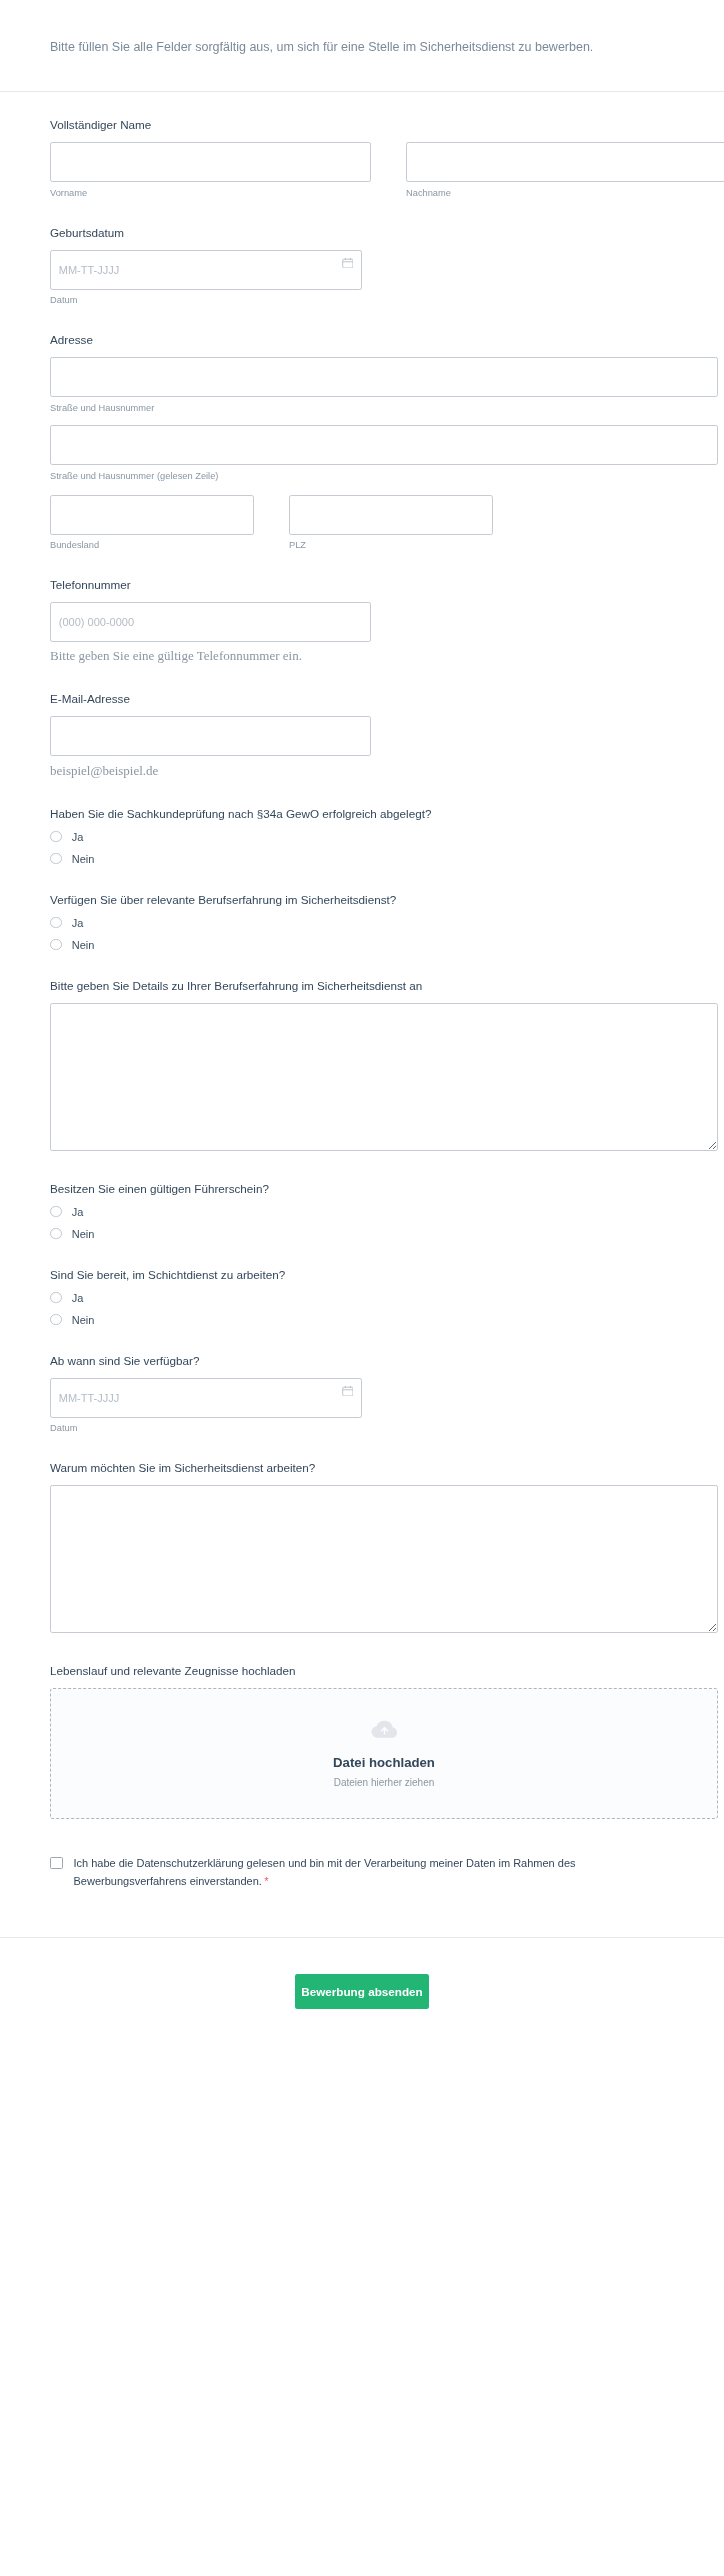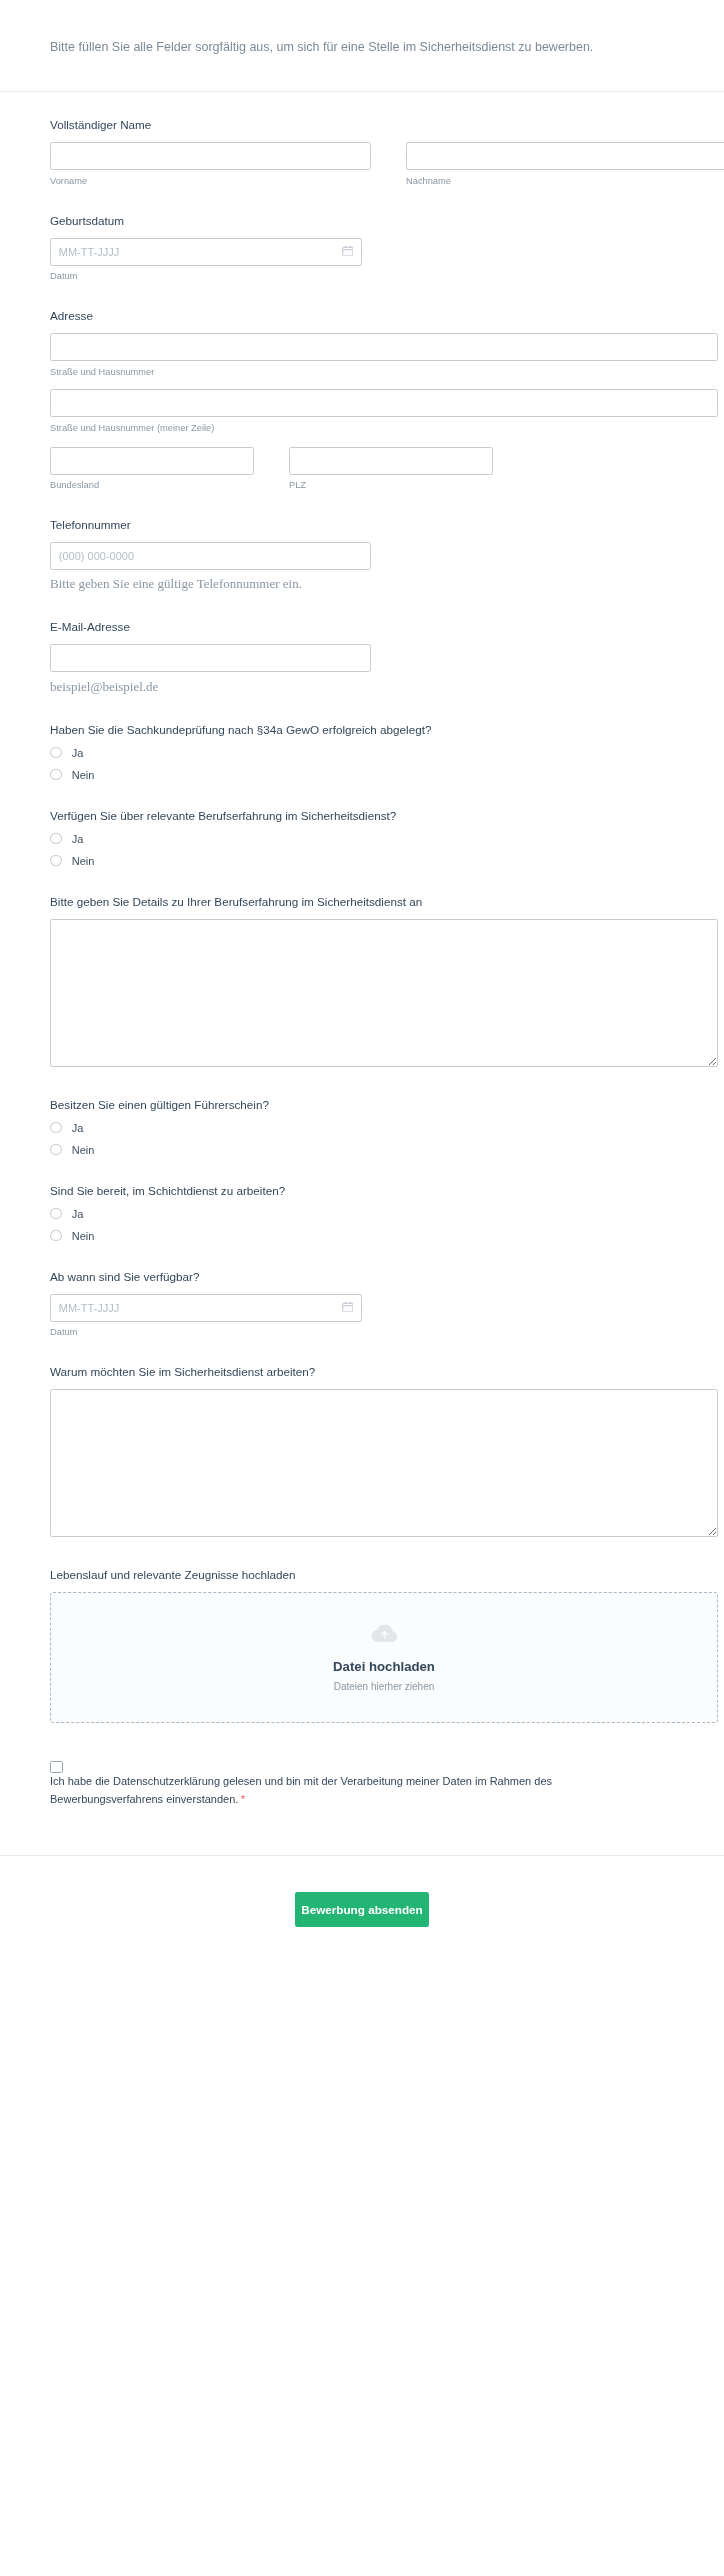--- a/index.html
+++ b/index.html
@@ -66,21 +66,21 @@
   input.txt, textarea.txt {
     box-sizing: border-box;
     border: 0.8px solid #c5cbd3;
     border-radius: 2.3px;
     background: #ffffff;
     font-family: "Liberation Sans", sans-serif;
     font-size: 11px;
     color: #33475b;
     padding: 7px 7.8px;
     outline: none;
-    height: 28px;
+    height: 40px;
   }
   input.txt::placeholder, textarea.txt::placeholder {
     color: #b3bcc6;
   }
   .row {
     display: flex;
     gap: 35px;
   }
   .col-half { width: 321px; }
   .col-third { width: 204px; }
@@ -148,21 +148,20 @@
   }
   .upload-sub {
     font-size: 10px;
     color: #8a97a3;
   }
   .consent-row {
     display: flex;
     align-items: flex-start;
     margin-top: 36px;
     margin-bottom: 7.8px;
-    flex-direction: column;
   }
   .checkbox {
     width: 12.5px;
     height: 12.5px;
     border: 0.8px solid #9aa6b2;
     border-radius: 1.6px;
     background: #fff;
     box-sizing: border-box;
     margin-right: 11px;
     margin-top: 1.6px;
@@ -240,21 +239,21 @@
 
     <div class="field-block">
       <span class="field-label">Adresse</span>
 
       <input class="txt w-full" type="text" value="" style="">
       <span class="sublabel">Straße und Hausnummer</span>
 
       <div style="height:12.5px"></div>
 
       <input class="txt w-full" type="text" value="" style="">
-      <span class="sublabel">Straße und Hausnummer (meiner Zeile)</span>
+      <span class="sublabel">Straße und Hausnummer (gelesen Zeile)</span>
 
       <div style="height:14px"></div>
 
       <div class="row">
         <div>
           <input class="txt col-third" type="text" value="" style="">
           <span class="sublabel">Bundesland</span>
         </div>
         <div>
           <input class="txt col-third" type="text" value="" style="">

